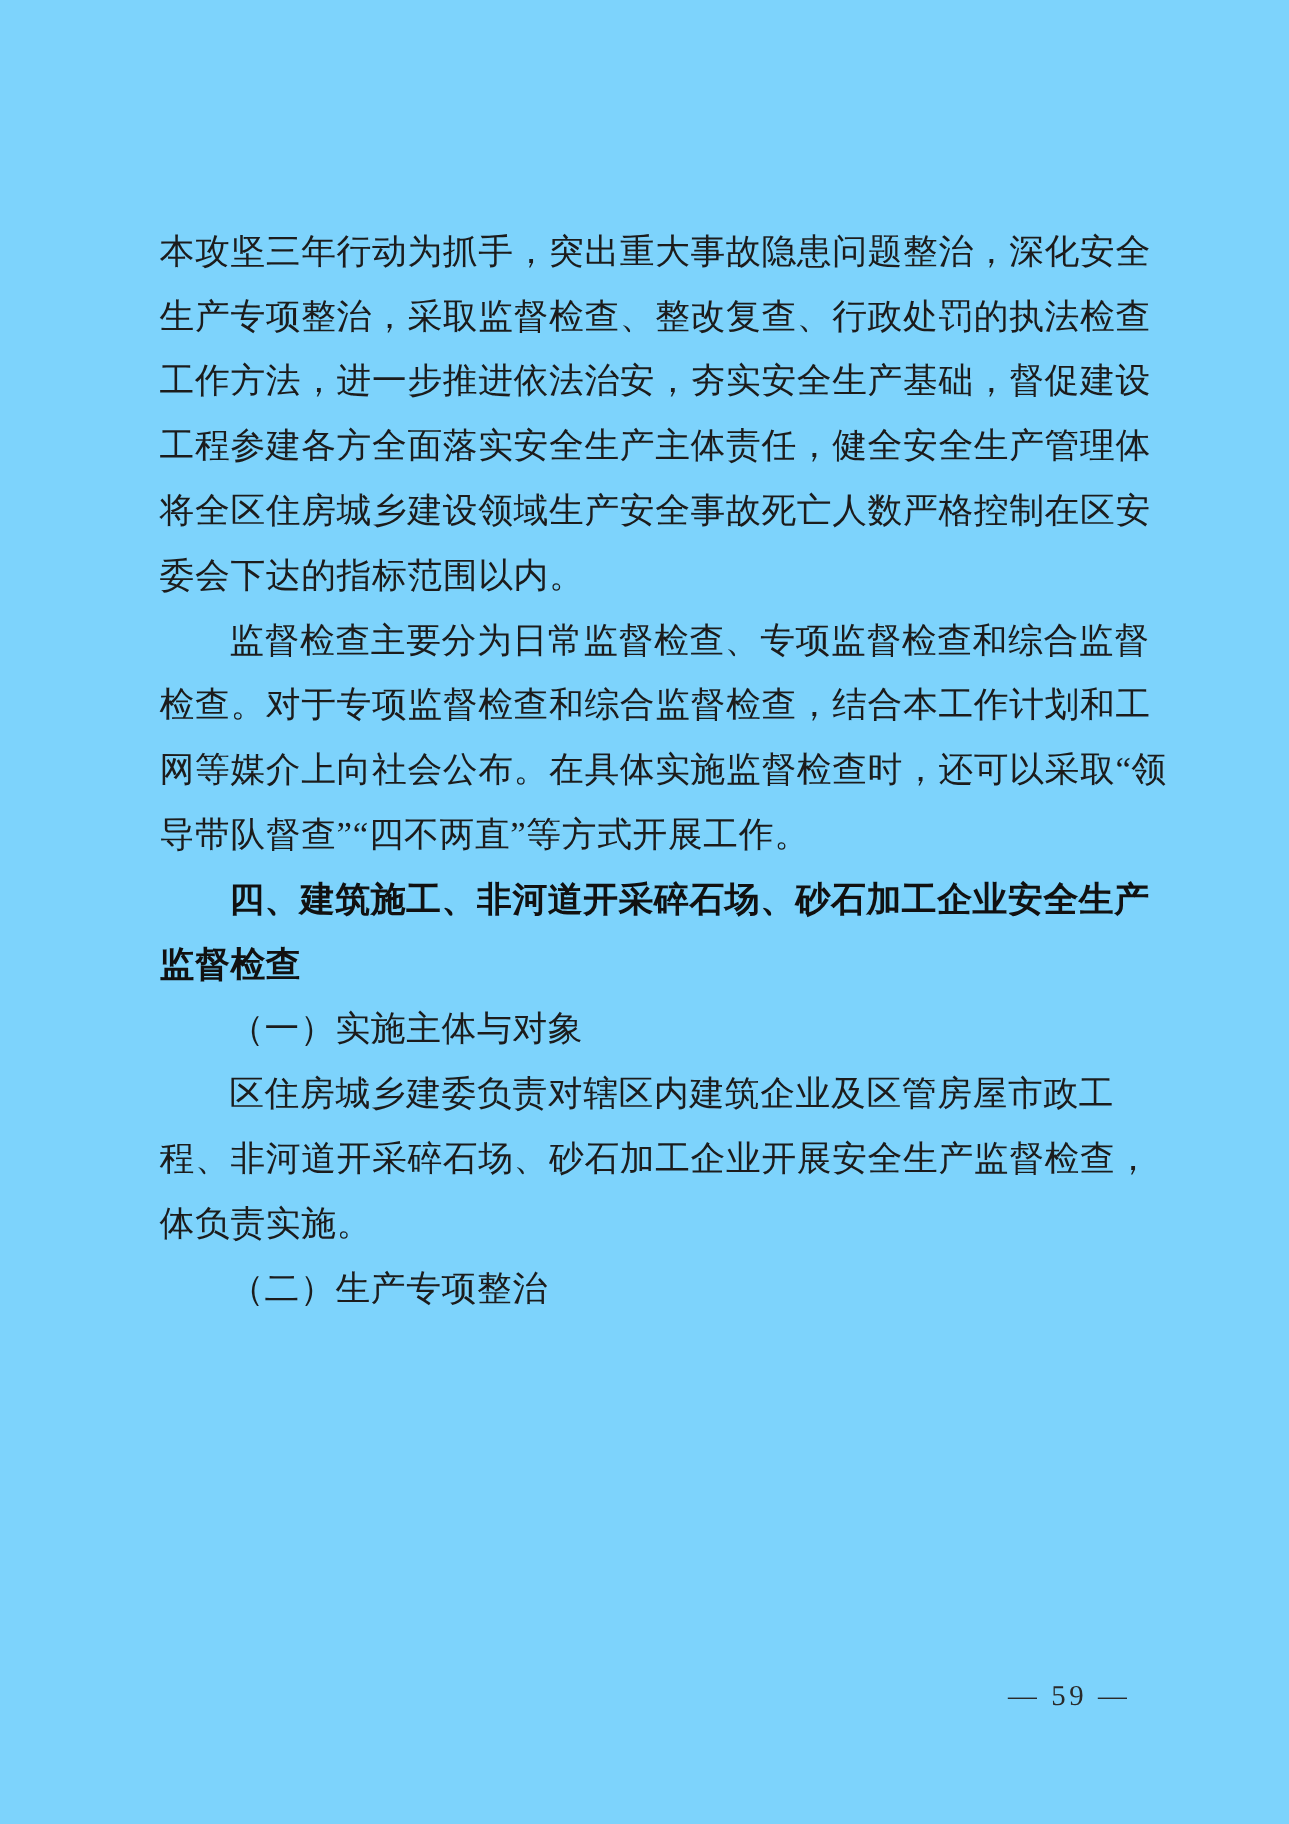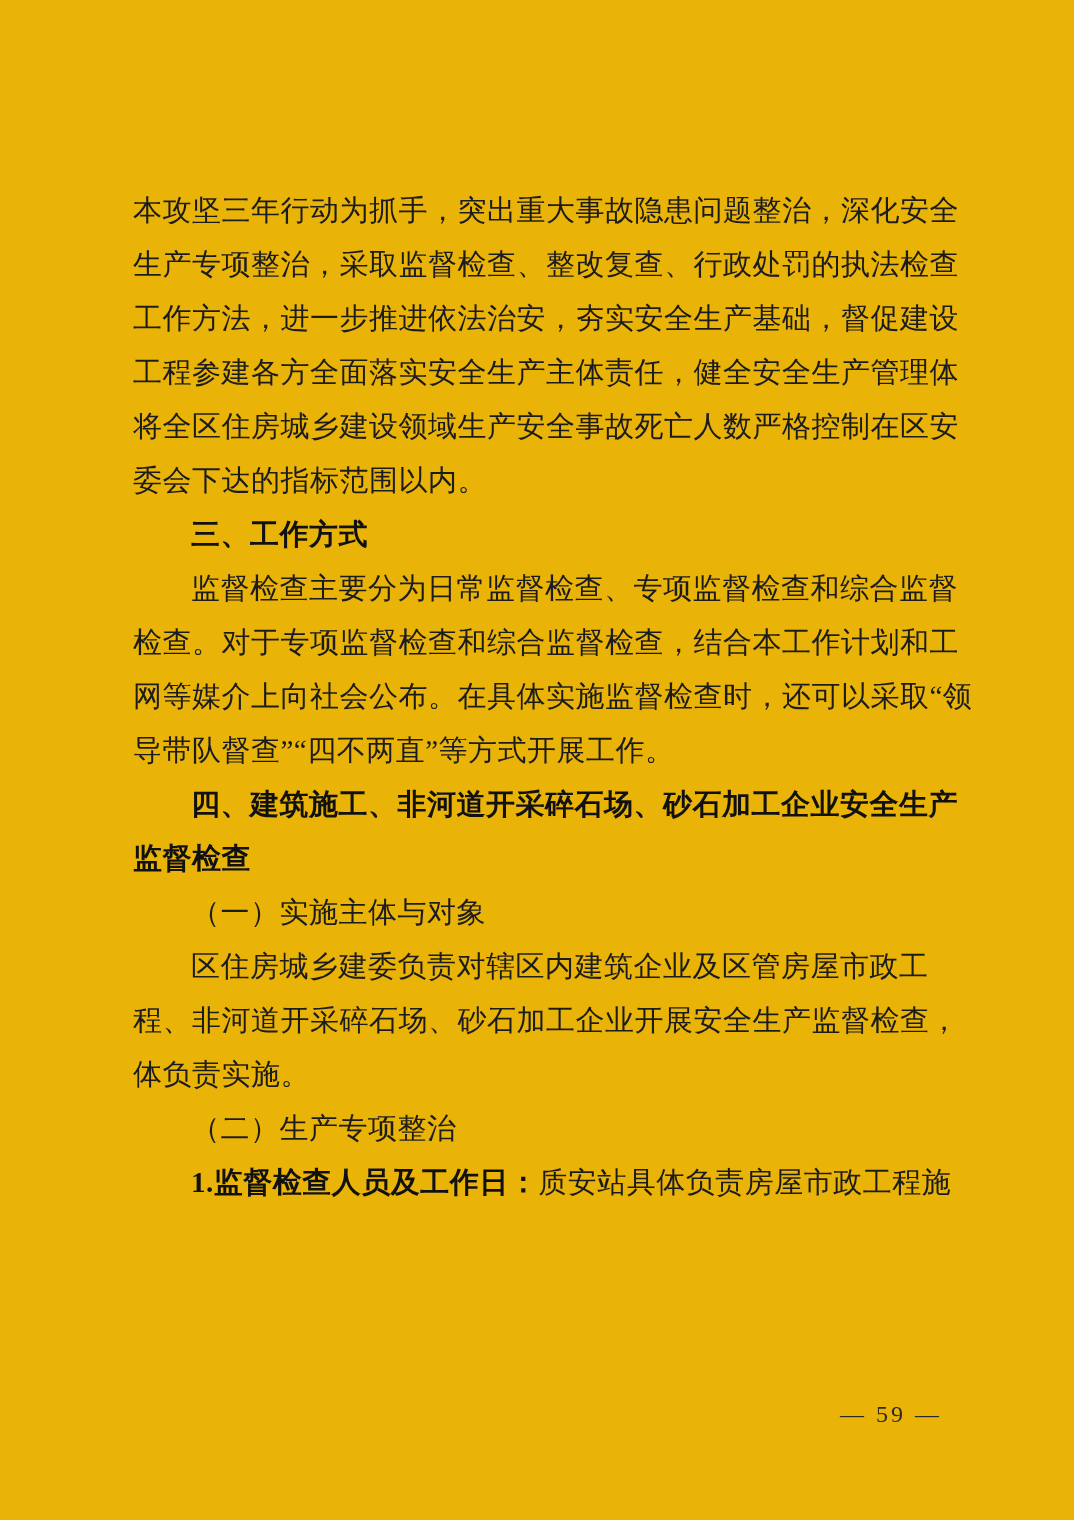--- a/index.html
+++ b/index.html
@@ -4,21 +4,21 @@
 <style>
   html, body {
     margin: 0;
     padding: 0;
     background: #ffffff;
   }
   .page {
     position: relative;
     width: 1074px;
     height: 1520px;
-    background: #eab308;
+    background: #7dd3fc;
     overflow: hidden;
   }
   .doc-body {
     position: absolute;
     left: 133px;
     top: 183px;
     width: 812px;
   }
   .line {
     height: 54px;
@@ -61,28 +61,26 @@
 <body>
 
 <div class="page">
   <div class="doc-body">
       <div class="line body"><span>本攻坚三年行动为抓手，突出重大事故隐患问题整治，深化安全</span></div>
       <div class="line body"><span>生产专项整治，采取监督检查、整改复查、行政处罚的执法检查</span></div>
       <div class="line body"><span>工作方法，进一步推进依法治安，夯实安全生产基础，督促建设</span></div>
       <div class="line body"><span>工程参建各方全面落实安全生产主体责任，健全安全生产管理体</span></div>
       <div class="line body"><span>将全区住房城乡建设领域生产安全事故死亡人数严格控制在区安</span></div>
       <div class="line body"><span>委会下达的指标范围以内。</span></div>
-      <div class="line heading indent"><span class="seg-bold">三、工作方式</span></div>
       <div class="line body indent"><span>监督检查主要分为日常监督检查、专项监督检查和综合监督</span></div>
       <div class="line body"><span>检查。对于专项监督检查和综合监督检查，结合本工作计划和工</span></div>
       <div class="line body"><span>网等媒介上向社会公布。在具体实施监督检查时，还可以采取“领</span></div>
       <div class="line body"><span>导带队督查”“四不两直”等方式开展工作。</span></div>
       <div class="line heading indent"><span class="seg-bold">四、建筑施工、非河道开采碎石场、砂石加工企业安全生产</span></div>
       <div class="line heading"><span class="seg-bold">监督检查</span></div>
       <div class="line kaiti indent"><span>（一）实施主体与对象</span></div>
       <div class="line body indent"><span>区住房城乡建委负责对辖区内建筑企业及区管房屋市政工</span></div>
       <div class="line body"><span>程、非河道开采碎石场、砂石加工企业开展安全生产监督检查，</span></div>
       <div class="line body"><span>体负责实施。</span></div>
       <div class="line kaiti indent"><span>（二）生产专项整治</span></div>
-      <div class="line body indent"><span class="seg-bold">1.监督检查人员及工作日：</span><span>质安站具体负责房屋市政工程施</span></div>
     </div>
   <div class="page-number">— 59 —</div>
 </div>
 
 </body></html>

